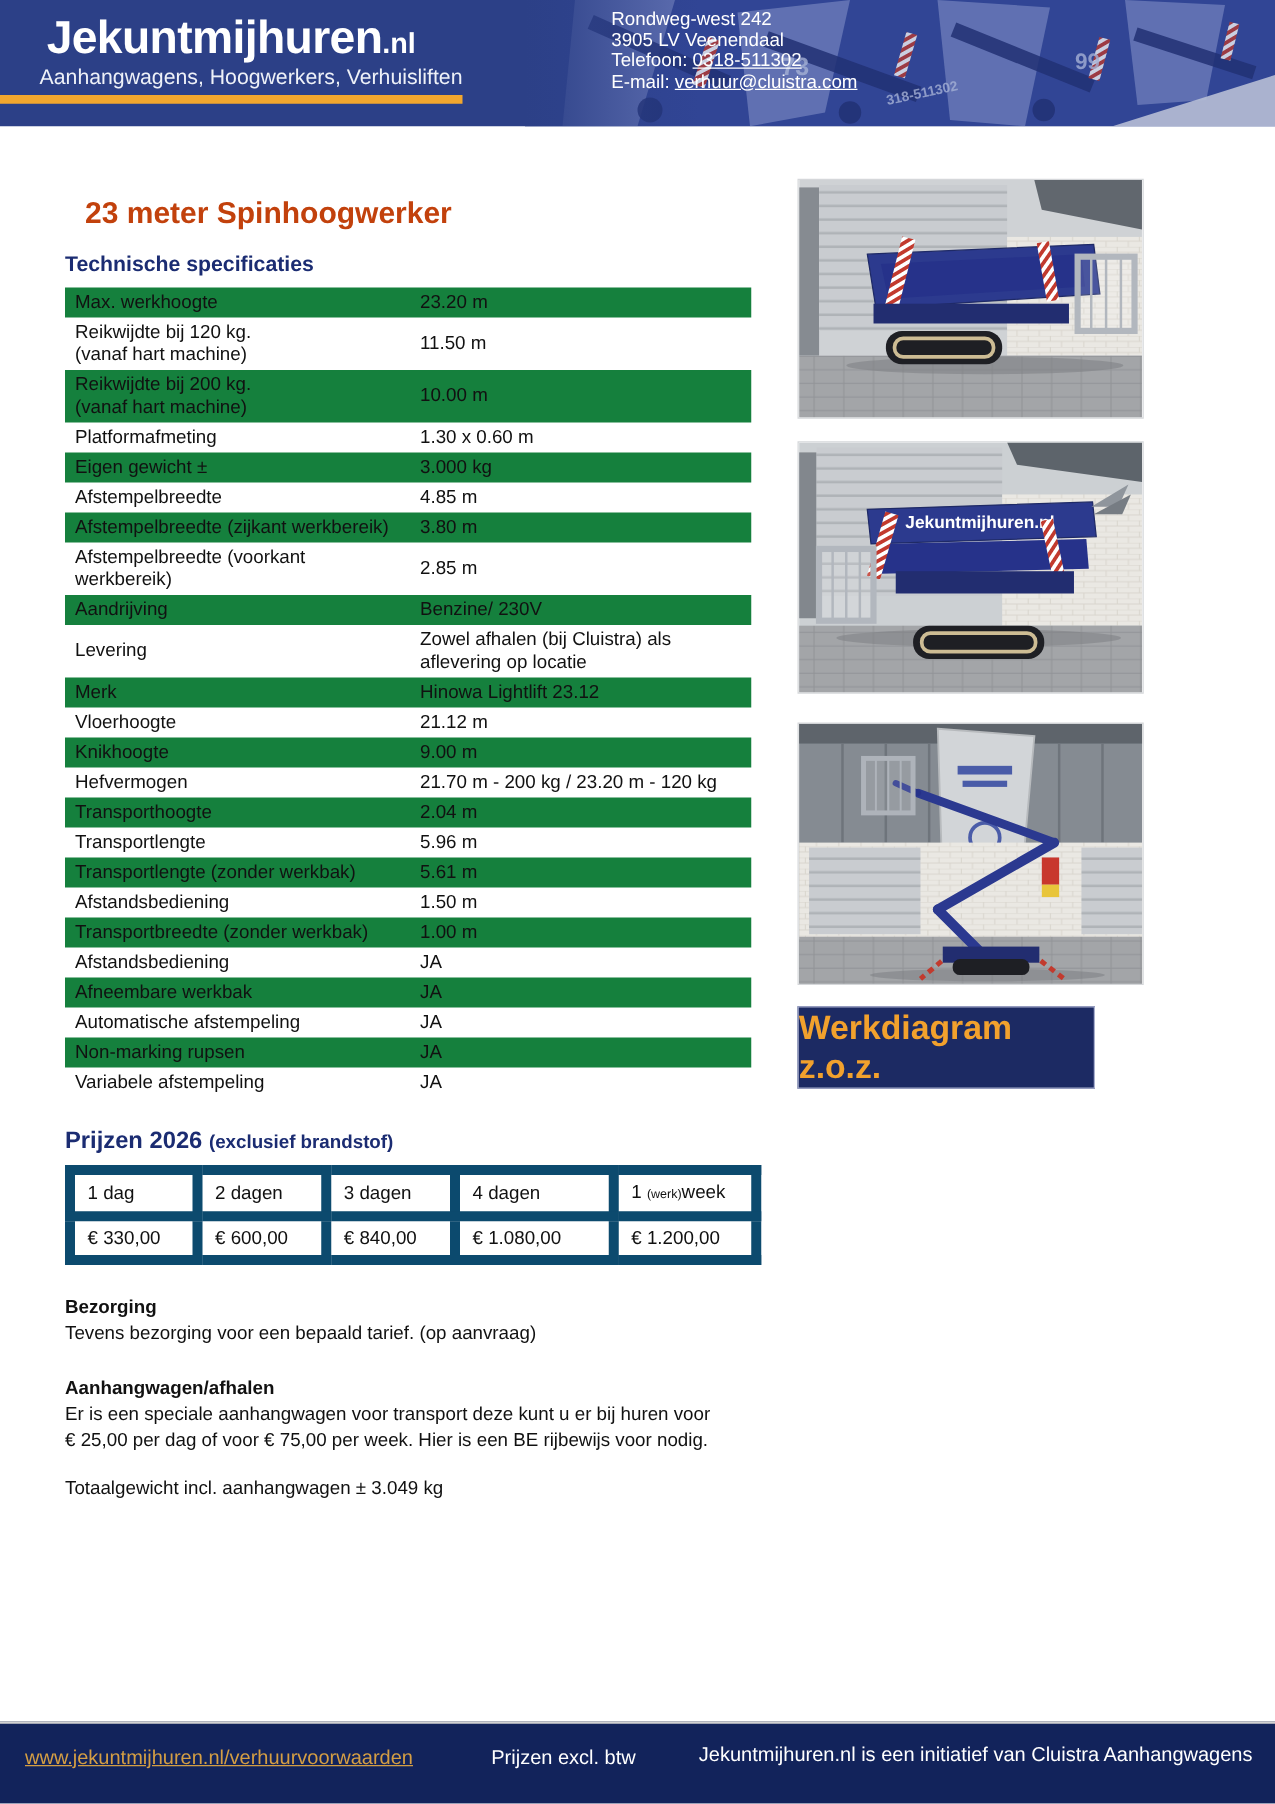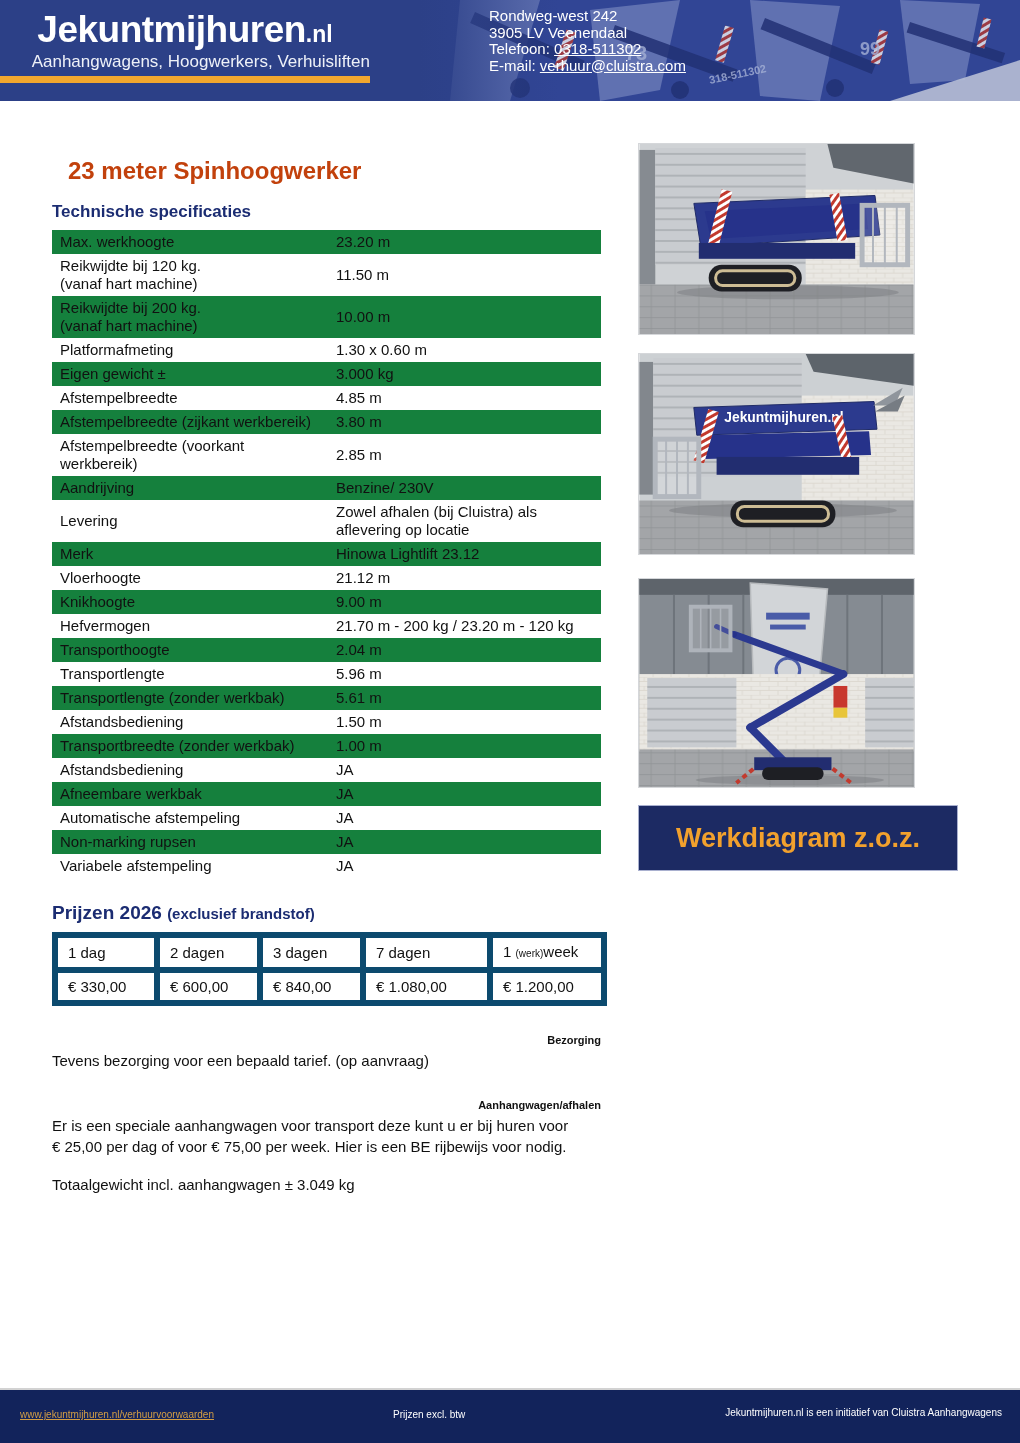--- a/index.html
+++ b/index.html
@@ -35,45 +35,45 @@
 
   h2.prices-h { margin: 24px 0 0; font-size: 19px; line-height: 22px; font-weight: bold; color: #1b2c72; }
   .prices-sub { font-size: 15px; }
   .price-table { border-collapse: collapse; table-layout: fixed; width: 549px; font-size: 15px; margin-top: 7px; }
   .price-table col:nth-child(1) { width: 102px; }
   .price-table col:nth-child(2) { width: 103px; }
   .price-table col:nth-child(3) { width: 103px; }
   .price-table col:nth-child(4) { width: 127px; }
   .price-table col:nth-child(5) { width: 114px; }
   .price-table th, .price-table td {
-    border: 6px solid #0c4a6e; padding: 4px 10px; text-align: left;
+    border: 8px solid #0c4a6e; padding: 4px 10px; text-align: left;
     font-weight: normal; line-height: 19px;
   }
   .price-table .small { font-size: 10px; }
 
-  h3.sub-h { margin: 25px 0 0; font-size: 11px; line-height: 18px; font-weight: bold; color: #111; text-align: right; }
+  h3.sub-h { margin: 25px 0 0; font-size: 15px; line-height: 18px; font-weight: bold; color: #111; }
   .left-col p { margin: 1px 0 0; font-size: 15px; line-height: 21px; white-space: pre-line; }
   p.total { margin-top: 17px; }
 
   
   .right-col { position: absolute; left: 638px; top: 143px; width: 277px; }
   .photo { display: block; width: 277px; border: 1px solid #d5d7da; }
   #photo1 { height: 192px; margin-bottom: 18px; }
   #photo2 { height: 202px; margin-bottom: 23px; }
   #photo3 { height: 210px; margin-bottom: 17px; }
   .werkdiagram {
-    width: 320px; height: 66px; background: #1c2a63; border: 1px solid #a9b0cf;
+    width: 238px; height: 66px; background: #1c2a63; border: 1px solid #a9b0cf;
     color: #f2a12d; font-size: 27px; font-weight: bold;
     display: flex; align-items: center; justify-content: center;
   }
 
   
   .footer {
-    position: absolute; left: 0; bottom: 0; width: 1020px; height: 55px;
-    background: #12235b; border-top: 2px solid #d2d2d2; font-size: 10px;
+    position: absolute; left: 0; bottom: 0; width: 1020px; height: 66px;
+    background: #12235b; border-top: 2px solid #d2d2d2; font-size: 16px;
   }
   .footer .flink { position: absolute; left: 20px; top: 19px; color: #d49e44; text-decoration: underline; }
   .footer .fcenter { position: absolute; left: 393px; top: 19px; color: #fff; }
   .footer .fright { position: absolute; right: 18px; top: 17px; color: #fff; }
 </style>
 </head>
 <body>
 
 <div class="page">
 
@@ -262,21 +262,21 @@
           <col>
           <col>
           <col>
           <col>
         </colgroup>
       <thead>
           <tr>
             <th>1 dag</th>
             <th>2 dagen</th>
             <th>3 dagen</th>
-            <th>7 dagen</th>
+            <th>4 dagen</th>
             <th>1 <span class="small">(werk)</span>week</th>
           </tr>
         </thead>
       <tbody>
           <tr>
             <td>€ 330,00</td>
             <td>€ 600,00</td>
             <td>€ 840,00</td>
             <td>€ 1.080,00</td>
             <td>€ 1.200,00</td>

